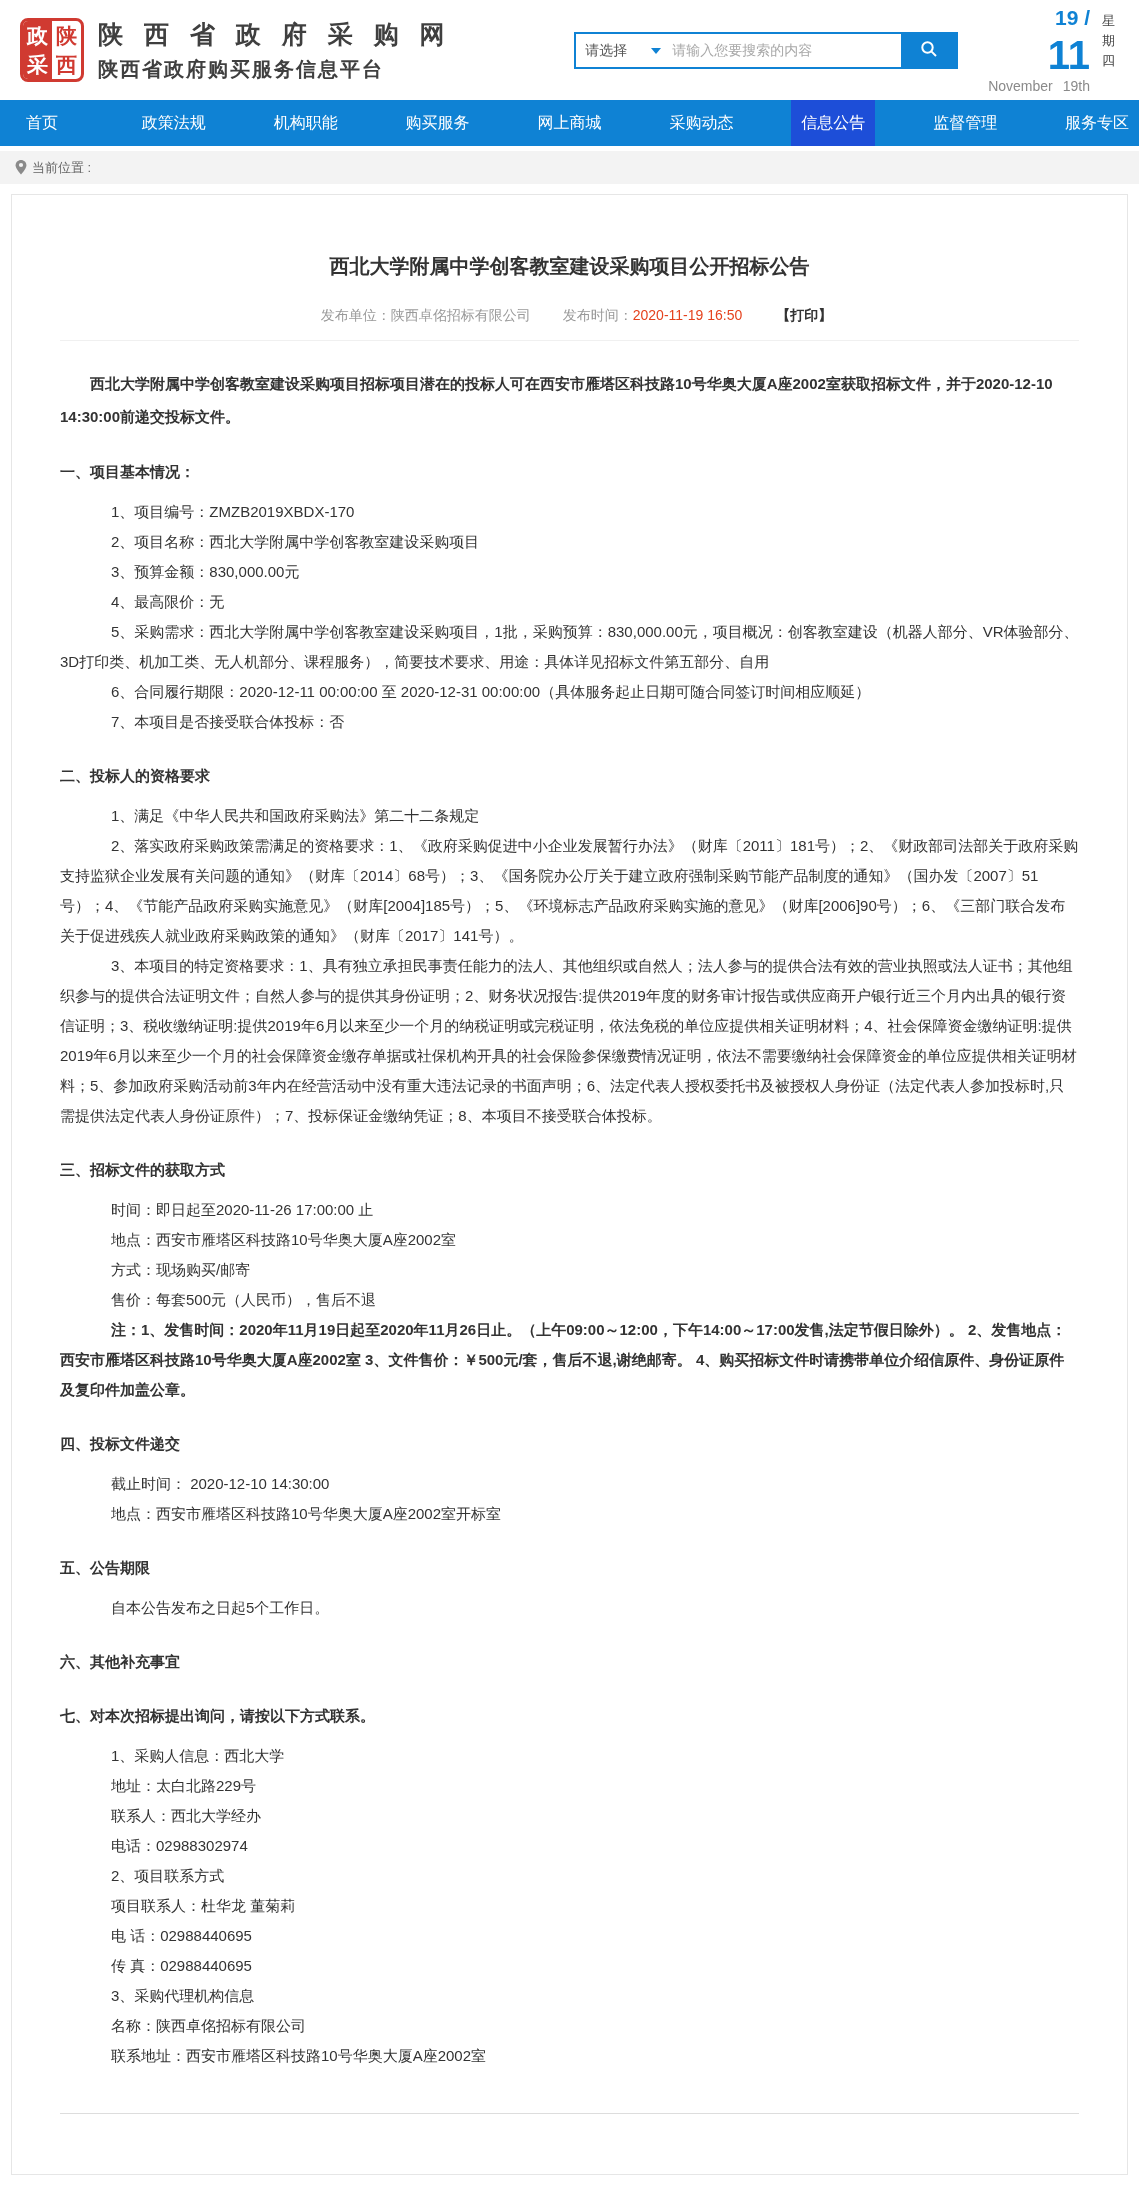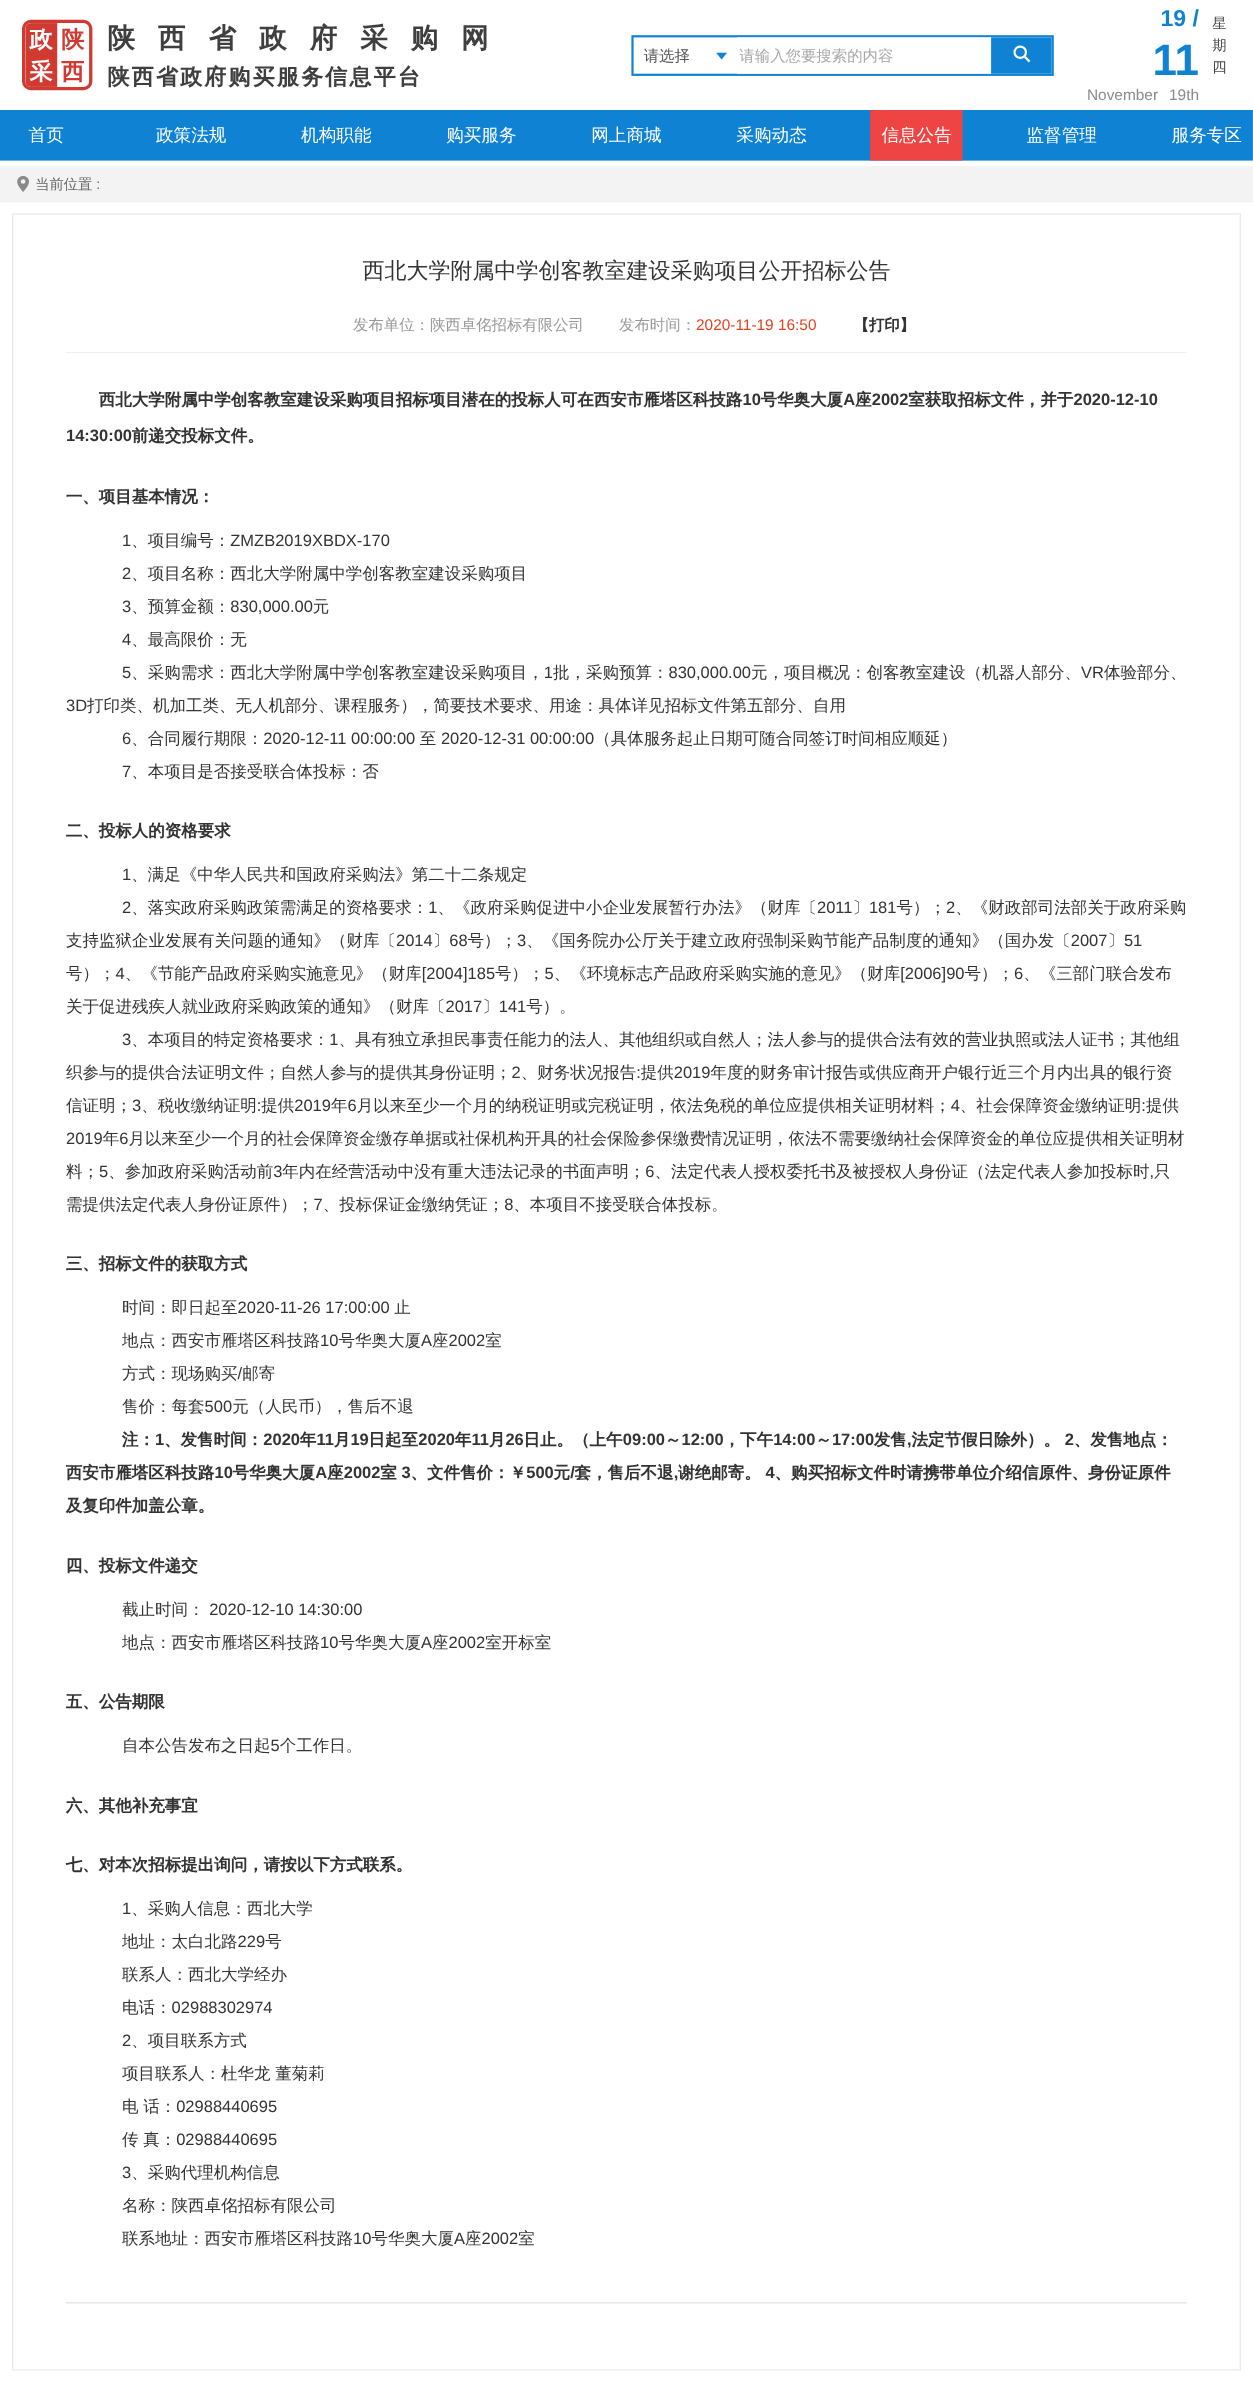--- a/index.html
+++ b/index.html
@@ -42,30 +42,30 @@
   .date-big { font-size:40px; font-weight:bold; line-height:1; margin-left:5px; }
   .date-sub { color:#8a8a8a; font-size:14px; margin-top:3px; white-space:nowrap; }
   .date-sub .ordinal { margin-left:10px; }
   .weekday { margin-left:12px; font-size:13px; color:#454545; display:flex;
     flex-direction:column; line-height:1.55; padding-top:5px; }
 
   
   .nav { background:#0f82d4; display:flex; height:46px;gap:48px; }
   .nav-item { flex:1; color:#fff; font-size:16px; display:flex; align-items:center;
     justify-content:center; cursor:pointer; white-space:nowrap; }
-  .nav-item.active { background:#ef4444; }
+  .nav-item.active { background:#1d4ed8; }
 
   
   .breadcrumb { margin-top:5px; background:#f3f3f3; height:33px; display:flex;
     align-items:center; padding:0 15px; font-size:13px; color:#666; }
   .pin { margin-right:5px; display:flex; align-items:center; }
 
   
   .card { margin:10px 11px 26px; border:1px solid #e6e6e6; padding:38px 48px 60px; background:#fff; }
-  .art-title { text-align:center; font-size:20px; font-weight:normal; color:#333; }
+  .art-title { text-align:center; font-size:20px; font-weight:bold; color:#333;margin-top:20px; }
   .pub-info { text-align:center; margin-top:27px; padding-bottom:15px; font-size:14px;
     color:#999; border-bottom:1px solid #f0f0f0; }
   .pub-info .seg { margin:0 14px; }
   .pub-time { color:#e5421e; }
   .print { color:#333; cursor:pointer; margin-left:16px; font-weight:bold; }
 
   .article-body { margin-top:26px; font-size:15px; line-height:30px; color:#333; }
   .blk-intro { font-weight:bold; text-indent:2em; margin:0 0 12px; line-height:33px; }
   .blk-h { font-weight:bold; margin:24px 0 10px; text-indent:0; }
   .blk-li { margin:0; text-indent:3.4em; }

